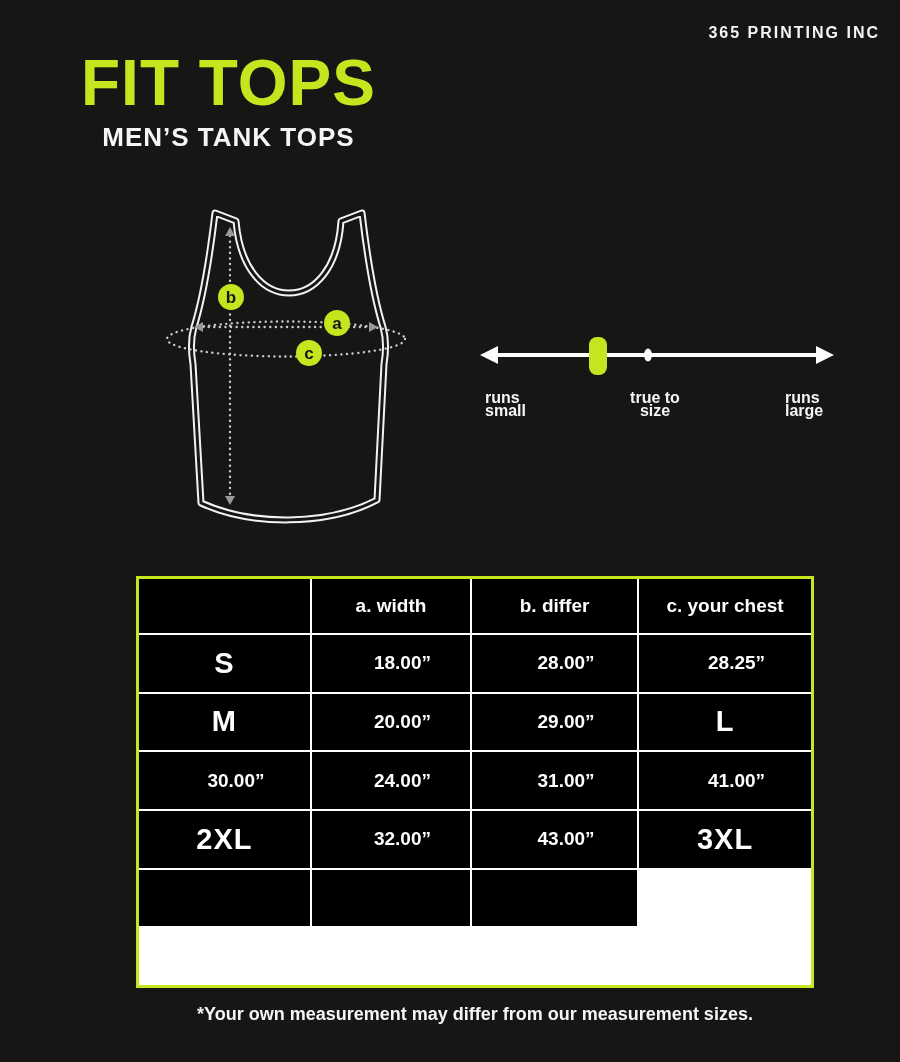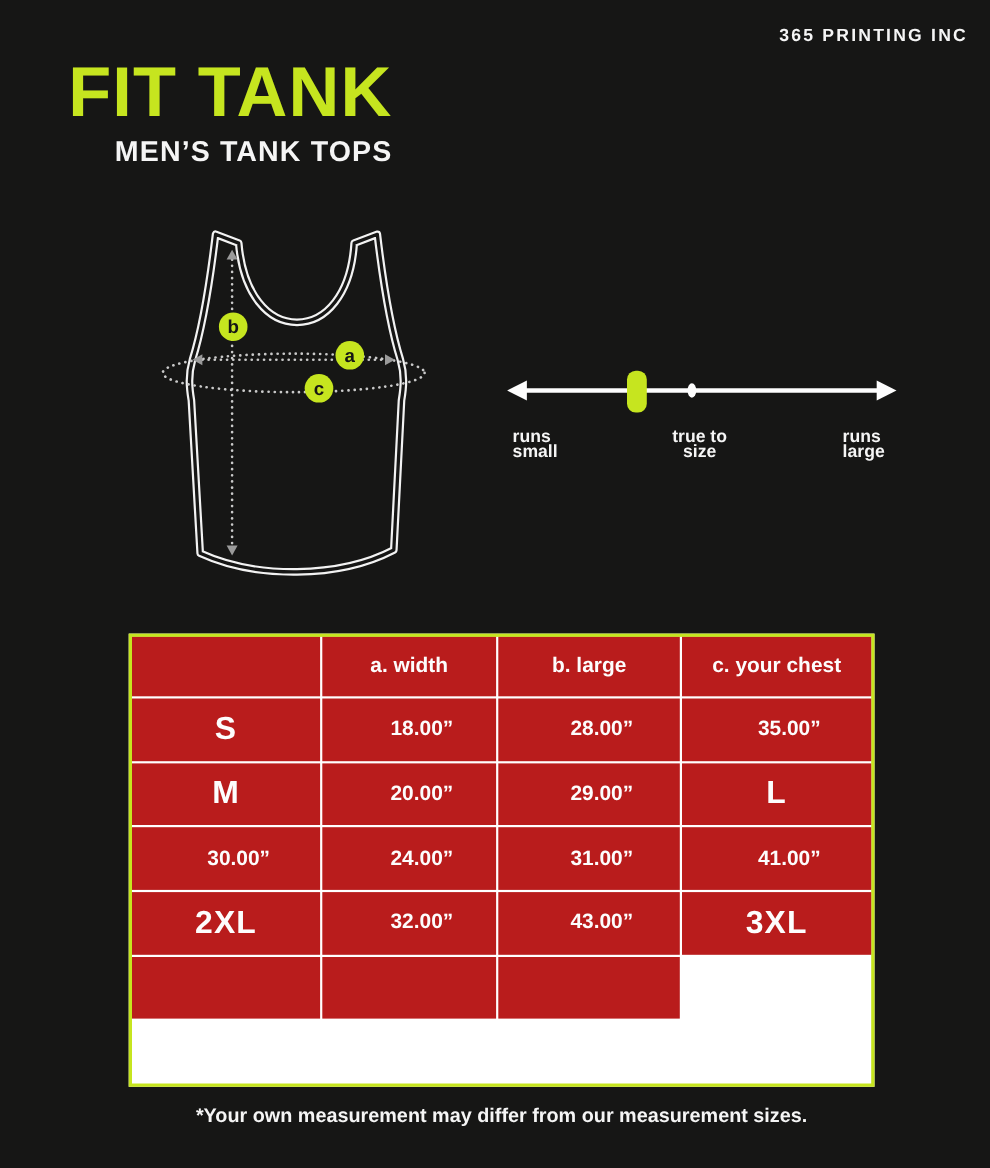--- a/index.html
+++ b/index.html
@@ -4,37 +4,37 @@
 <style>
   html,body{margin:0;padding:0;}
   body{
     width:900px;height:1062px;
     background:#161615;
     font-family:"Liberation Sans",sans-serif;
     color:#fff;
     position:relative;
     overflow:hidden;
   }
-  .page{position:absolute;inset:0;}
+  .page{position:absolute;inset:0;margin-left:19px;}
 
   
   .brand{
     position:absolute;top:24px;right:20px;
     font-size:16px;font-weight:bold;letter-spacing:2px;
     color:#f5f5f5;white-space:nowrap;
   }
 
   
   .title-block{position:absolute;left:62px;top:48px;display:inline-block;}
   .title{
     margin:0;font-size:64px;line-height:70px;font-weight:bold;
     color:#c6e51f;letter-spacing:1px;white-space:nowrap;
   }
   .subtitle{
-    margin-top:4px;text-align:right;
+    margin-top:4px;text-align:center;
     font-size:26px;font-weight:bold;letter-spacing:1px;color:#f5f5f5;
   }
 
   
   .tank-svg{position:absolute;left:120px;top:195px;width:300px;height:350px;}
 
   
   .scale-svg{position:absolute;left:450px;top:325px;width:380px;height:60px;}
   .scale-labels{position:absolute;left:450px;top:391px;width:380px;height:50px;}
   .scale-label{
@@ -49,21 +49,21 @@
   .size-table{
     position:absolute;left:117px;top:576px;width:678px;height:412px;
     box-sizing:border-box;border:3px solid #c6e51f;
     background:#fff;
     display:grid;
     grid-template-columns:174fr 161fr 168fr 175fr;
     grid-template-rows:54px repeat(6,1fr);
     gap:2px;
   }
   .cell{
-    background:#b91c1c;
+    background:#000000;
     display:flex;align-items:center;justify-content:center;
     font-weight:bold;color:#fdfdfd;
   }
   .cell.head{font-size:19px;}
   .cell.size{font-size:29px;letter-spacing:1px;}
   .cell.val{font-size:19px;padding-left:23px;}
 
   
   .footnote{
     position:absolute;left:117px;top:1004px;width:678px;
@@ -71,21 +71,21 @@
   }
 </style>
 </head>
 <body>
 
 <div class="page">
 
   <div class="brand">365 PRINTING INC</div>
 
   <div class="title-block">
-    <h1 class="title">FIT TANK</h1>
+    <h1 class="title">FIT TOPS</h1>
     <div class="subtitle">MEN’S TANK TOPS</div>
   </div>
 
   <svg class="tank-svg" viewBox="120 195 300 350" xmlns="http://www.w3.org/2000/svg">
 
     <g>
       <path d="M 196 213
                C 191 255, 185 295, 175 327
                C 171 341, 172 352, 174 364
                L 182 503
@@ -160,27 +160,27 @@
     </div>
     <div class="scale-label right">
       <span>runs</span>
       <span>large</span>
     </div>
   </div>
 
   <div class="size-table">
     <div class="cell corner"></div>
     <div class="cell head">a. width</div>
-    <div class="cell head">b. large</div>
+    <div class="cell head">b. differ</div>
     <div class="cell head">c. your chest</div>
 
     <div class="cell size">S</div>
     <div class="cell val">18.00”</div>
     <div class="cell val">28.00”</div>
-    <div class="cell val">35.00”</div>
+    <div class="cell val">28.25”</div>
 
     <div class="cell size">M</div>
     <div class="cell val">20.00”</div>
     <div class="cell val">29.00”</div>
 
     <div class="cell size">L</div>
     <div class="cell val">30.00”</div>
 
     <div class="cell val">24.00”</div>
     <div class="cell val">31.00”</div>

